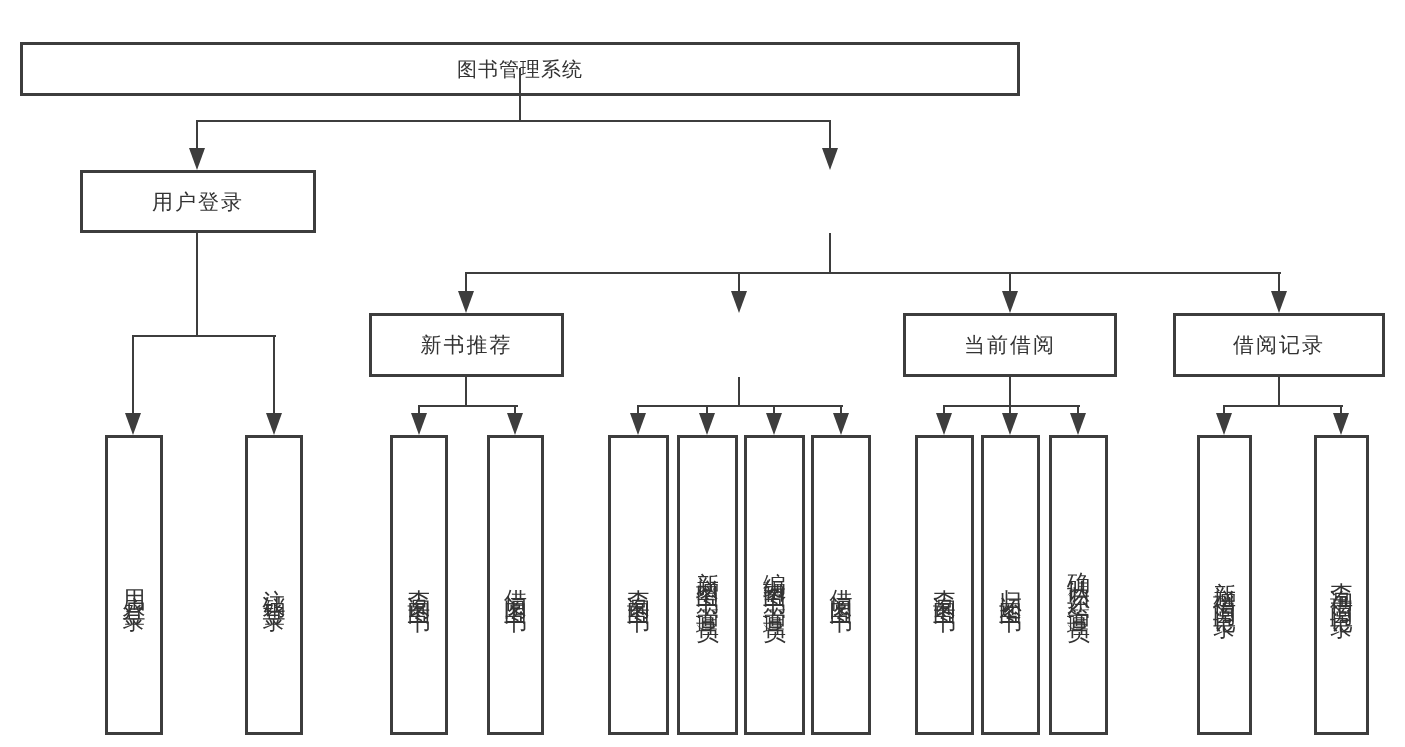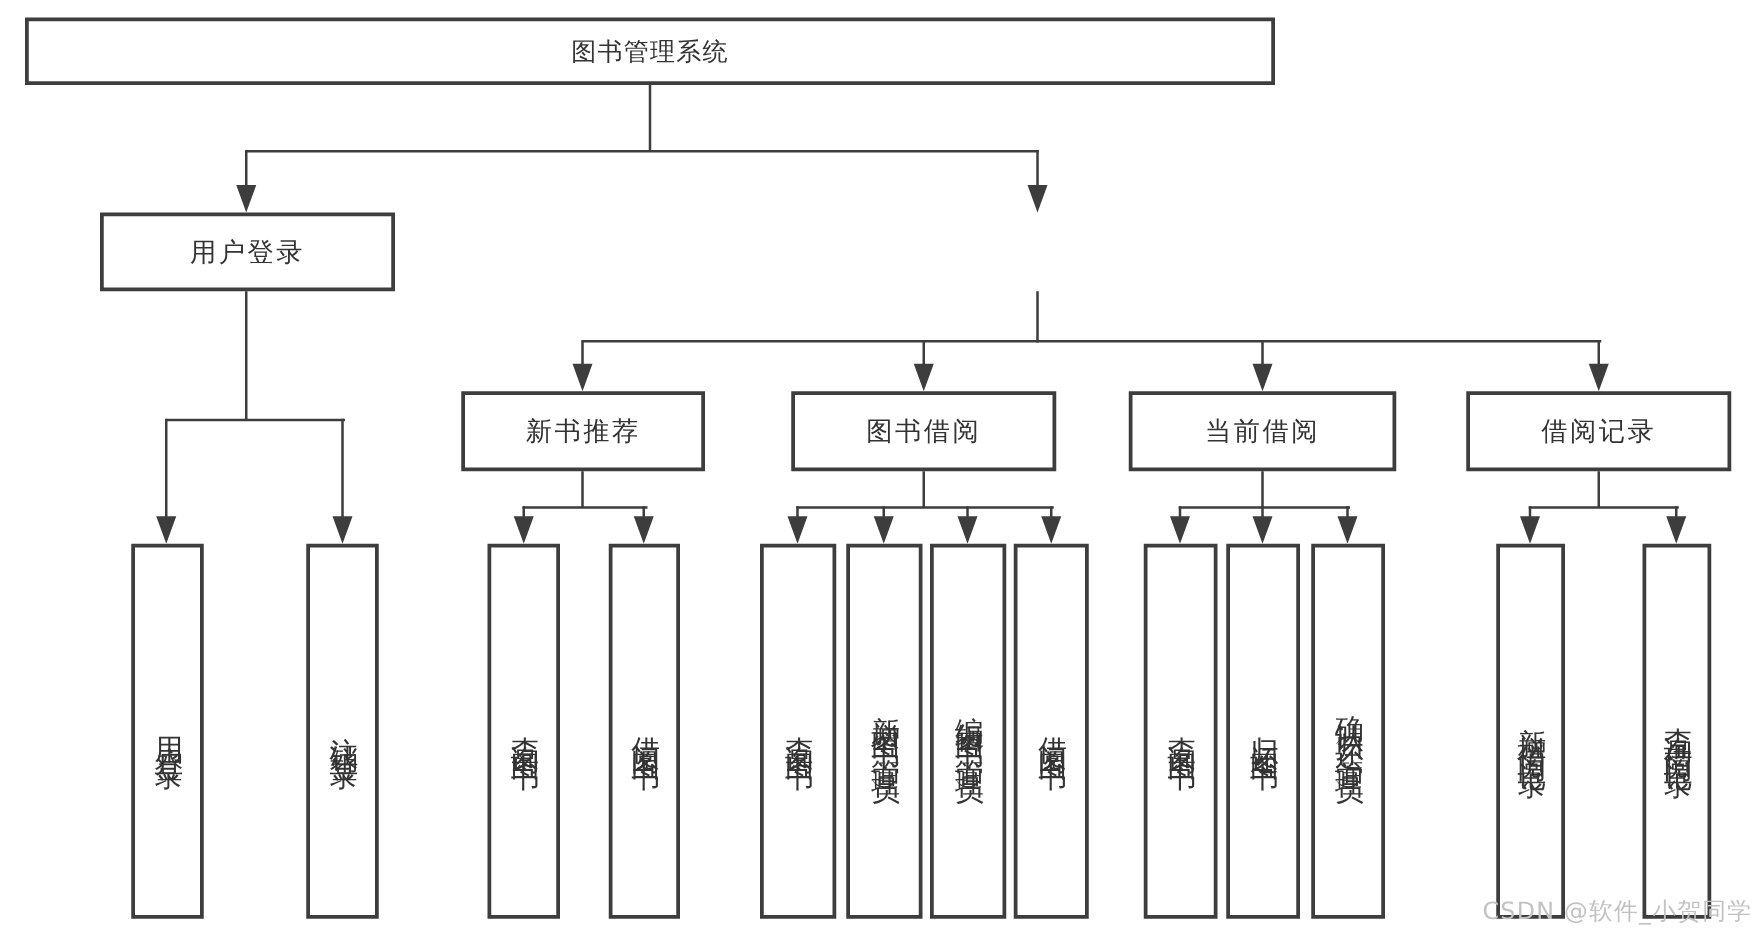--- a/index.html
+++ b/index.html
@@ -12,21 +12,21 @@
   .canvas{
     position:relative;width:1405px;height:747px;background:var(--box-bg);
     font-family:"DejaVu Sans","Liberation Sans",sans-serif;overflow:hidden;
   }
   .box{
     position:absolute;box-sizing:border-box;background:var(--box-bg);
     border:3px solid var(--line);display:flex;align-items:center;justify-content:center;
     color:var(--text);
   }
   .hbox{font-size:21px;letter-spacing:2px;}
-  .rootbox{font-size:20px;letter-spacing:1px;}
+  .rootbox{font-size:20px;letter-spacing:1px;margin-top:28px;}
   .leaf{
     writing-mode:vertical-rl;text-orientation:mixed;
     font-size:23px;letter-spacing:7px;line-height:1;
   }
   .hline{position:absolute;height:2px;background:var(--line);}
   .vline{position:absolute;width:2px;background:var(--line);}
   .arrow{
     position:absolute;width:0;height:0;
     border-left:8px solid transparent;border-right:8px solid transparent;
     border-top:22px solid var(--line);
@@ -69,23 +69,20 @@
   <div class="arrow" style="left:458px;top:291px"></div>
   <div class="vline" style="left:738px;top:272px;height:21px"></div>
   <div class="arrow" style="left:731px;top:291px"></div>
   <div class="vline" style="left:1009px;top:272px;height:21px"></div>
   <div class="arrow" style="left:1002px;top:291px"></div>
   <div class="vline" style="left:1278px;top:272px;height:21px"></div>
   <div class="arrow" style="left:1271px;top:291px"></div>
 
   <div class="box hbox" style="left:369px;top:313px;width:195px;height:64px">
     <span>新书推荐</span>
-  </div>
-  <div class="box hbox" style="left:633px;top:313px;width:212px;height:64px">
-    <span>图书借阅</span>
   </div>
   <div class="box hbox" style="left:1173px;top:313px;width:212px;height:64px">
     <span>借阅记录</span>
   </div>
   <div class="box hbox" style="left:903px;top:313px;width:214px;height:64px">
     <span>当前借阅</span>
   </div>
 
   <div class="vline" style="left:465px;top:377px;height:29px"></div>
   <div class="hline" style="left:418px;top:405px;width:100px"></div>
@@ -158,15 +155,14 @@
     <span>确认归还（管理员）</span>
   </div>
 
   <div class="box leaf" style="left:1197px;top:435px;width:55px;height:300px">
     <span>新增借阅记录</span>
   </div>
   <div class="box leaf" style="left:1314px;top:435px;width:55px;height:300px">
     <span>查询借阅记录</span>
   </div>
 
-  <div class="watermark">CSDN @软件_小贺同学</div>
 
 </div>
 
 </body></html>

